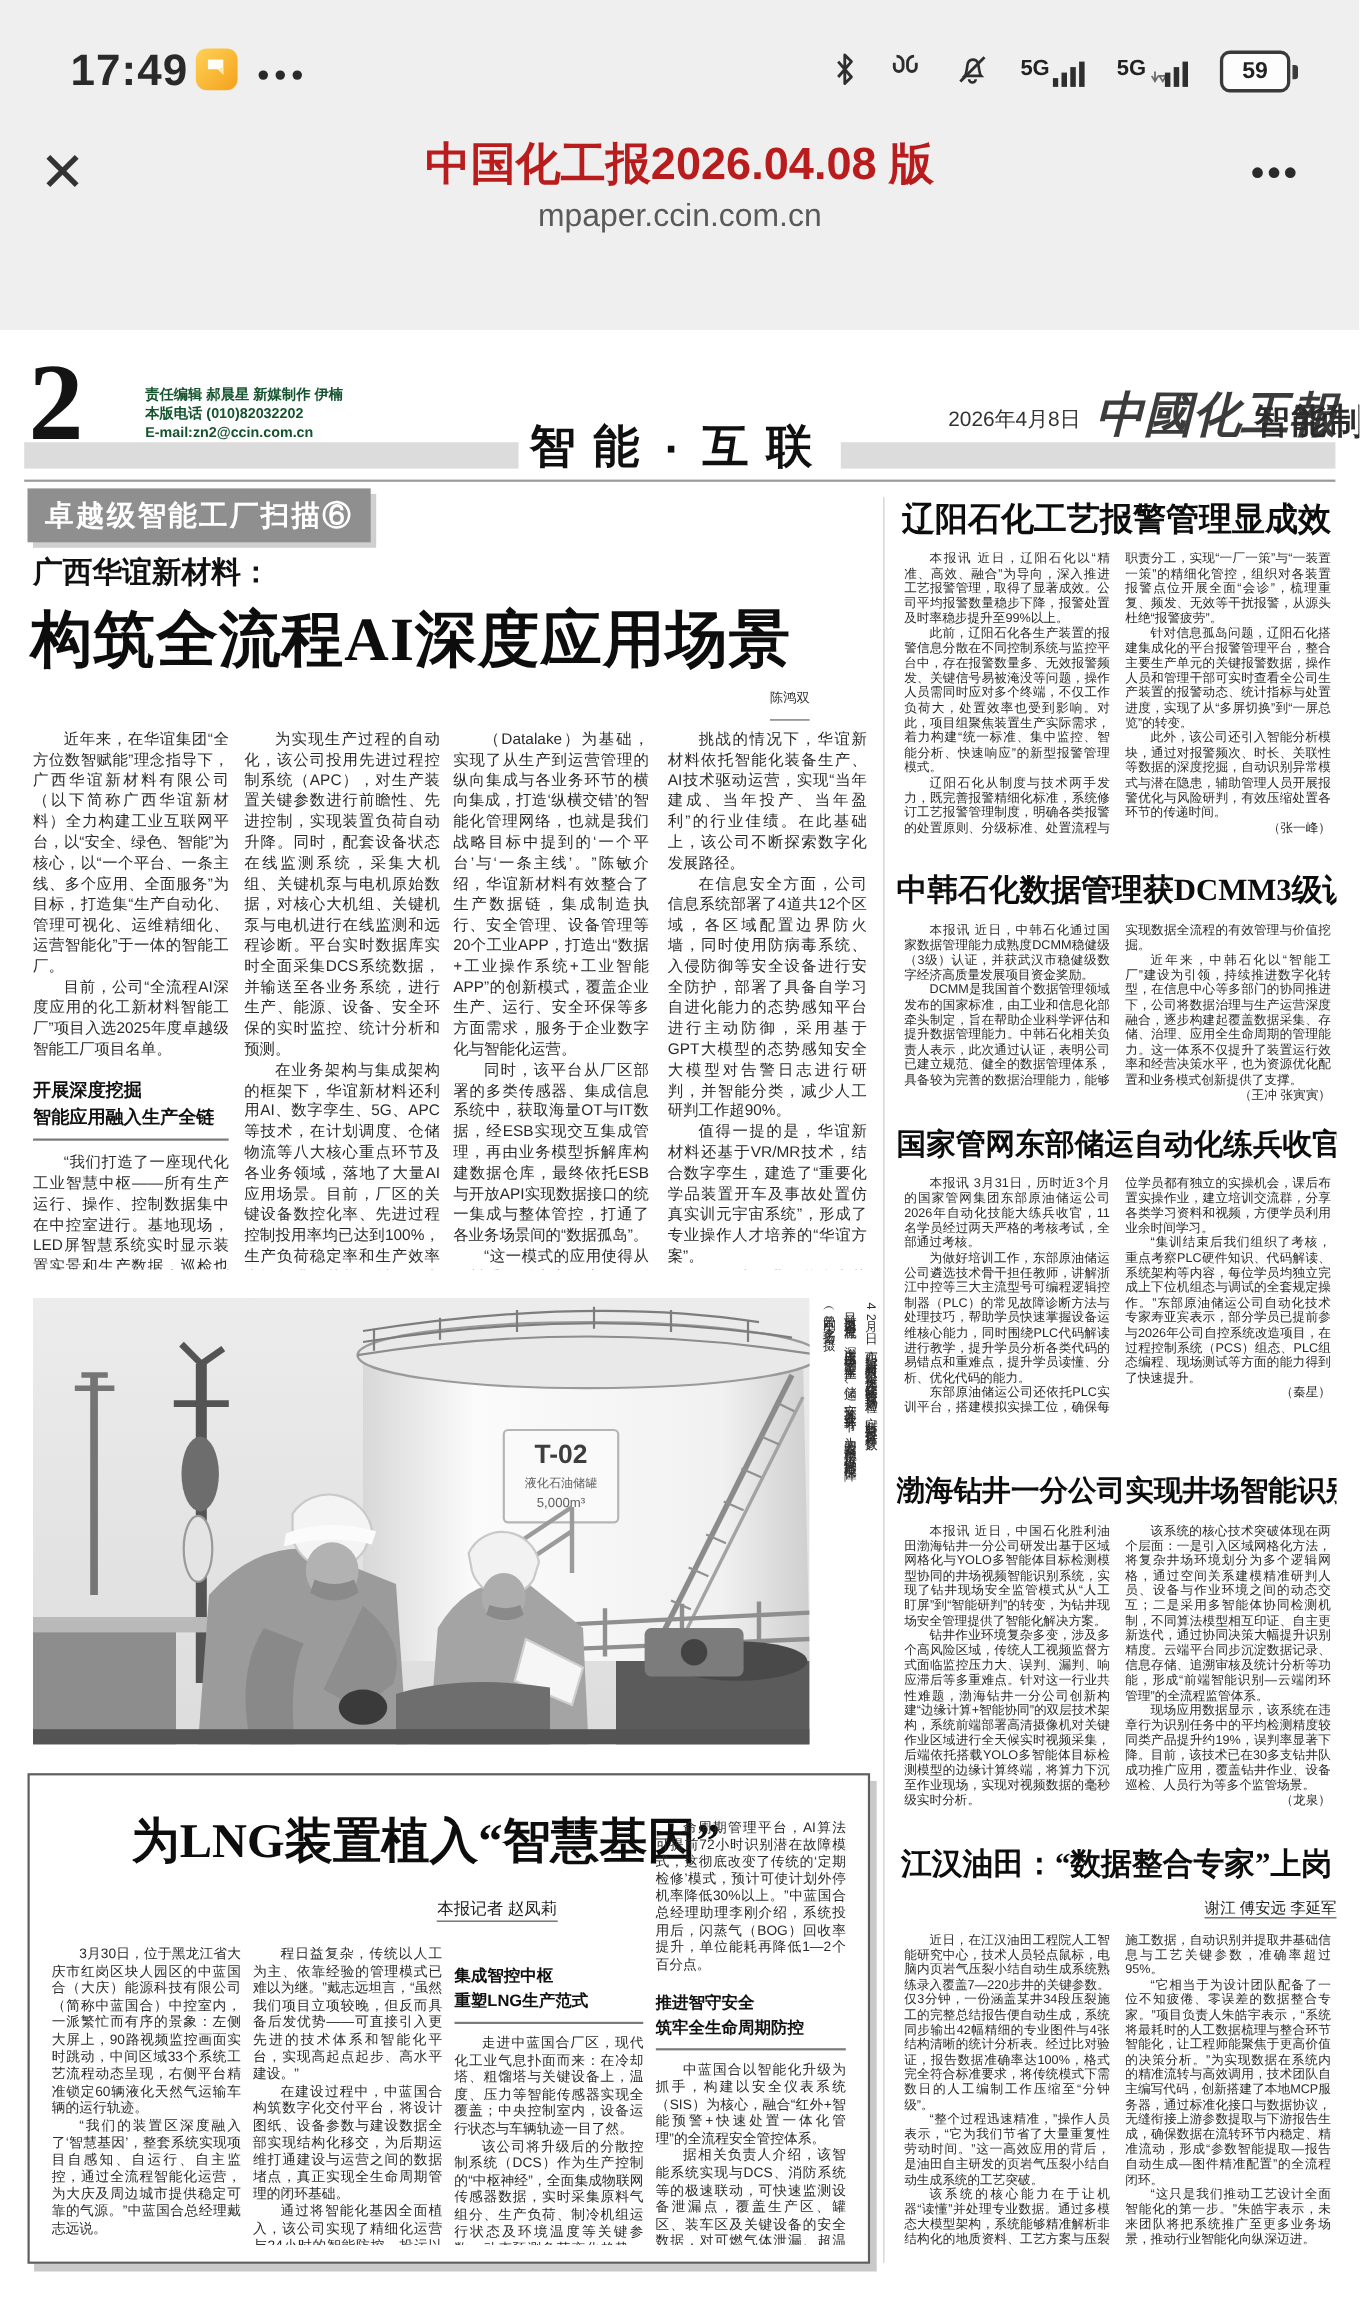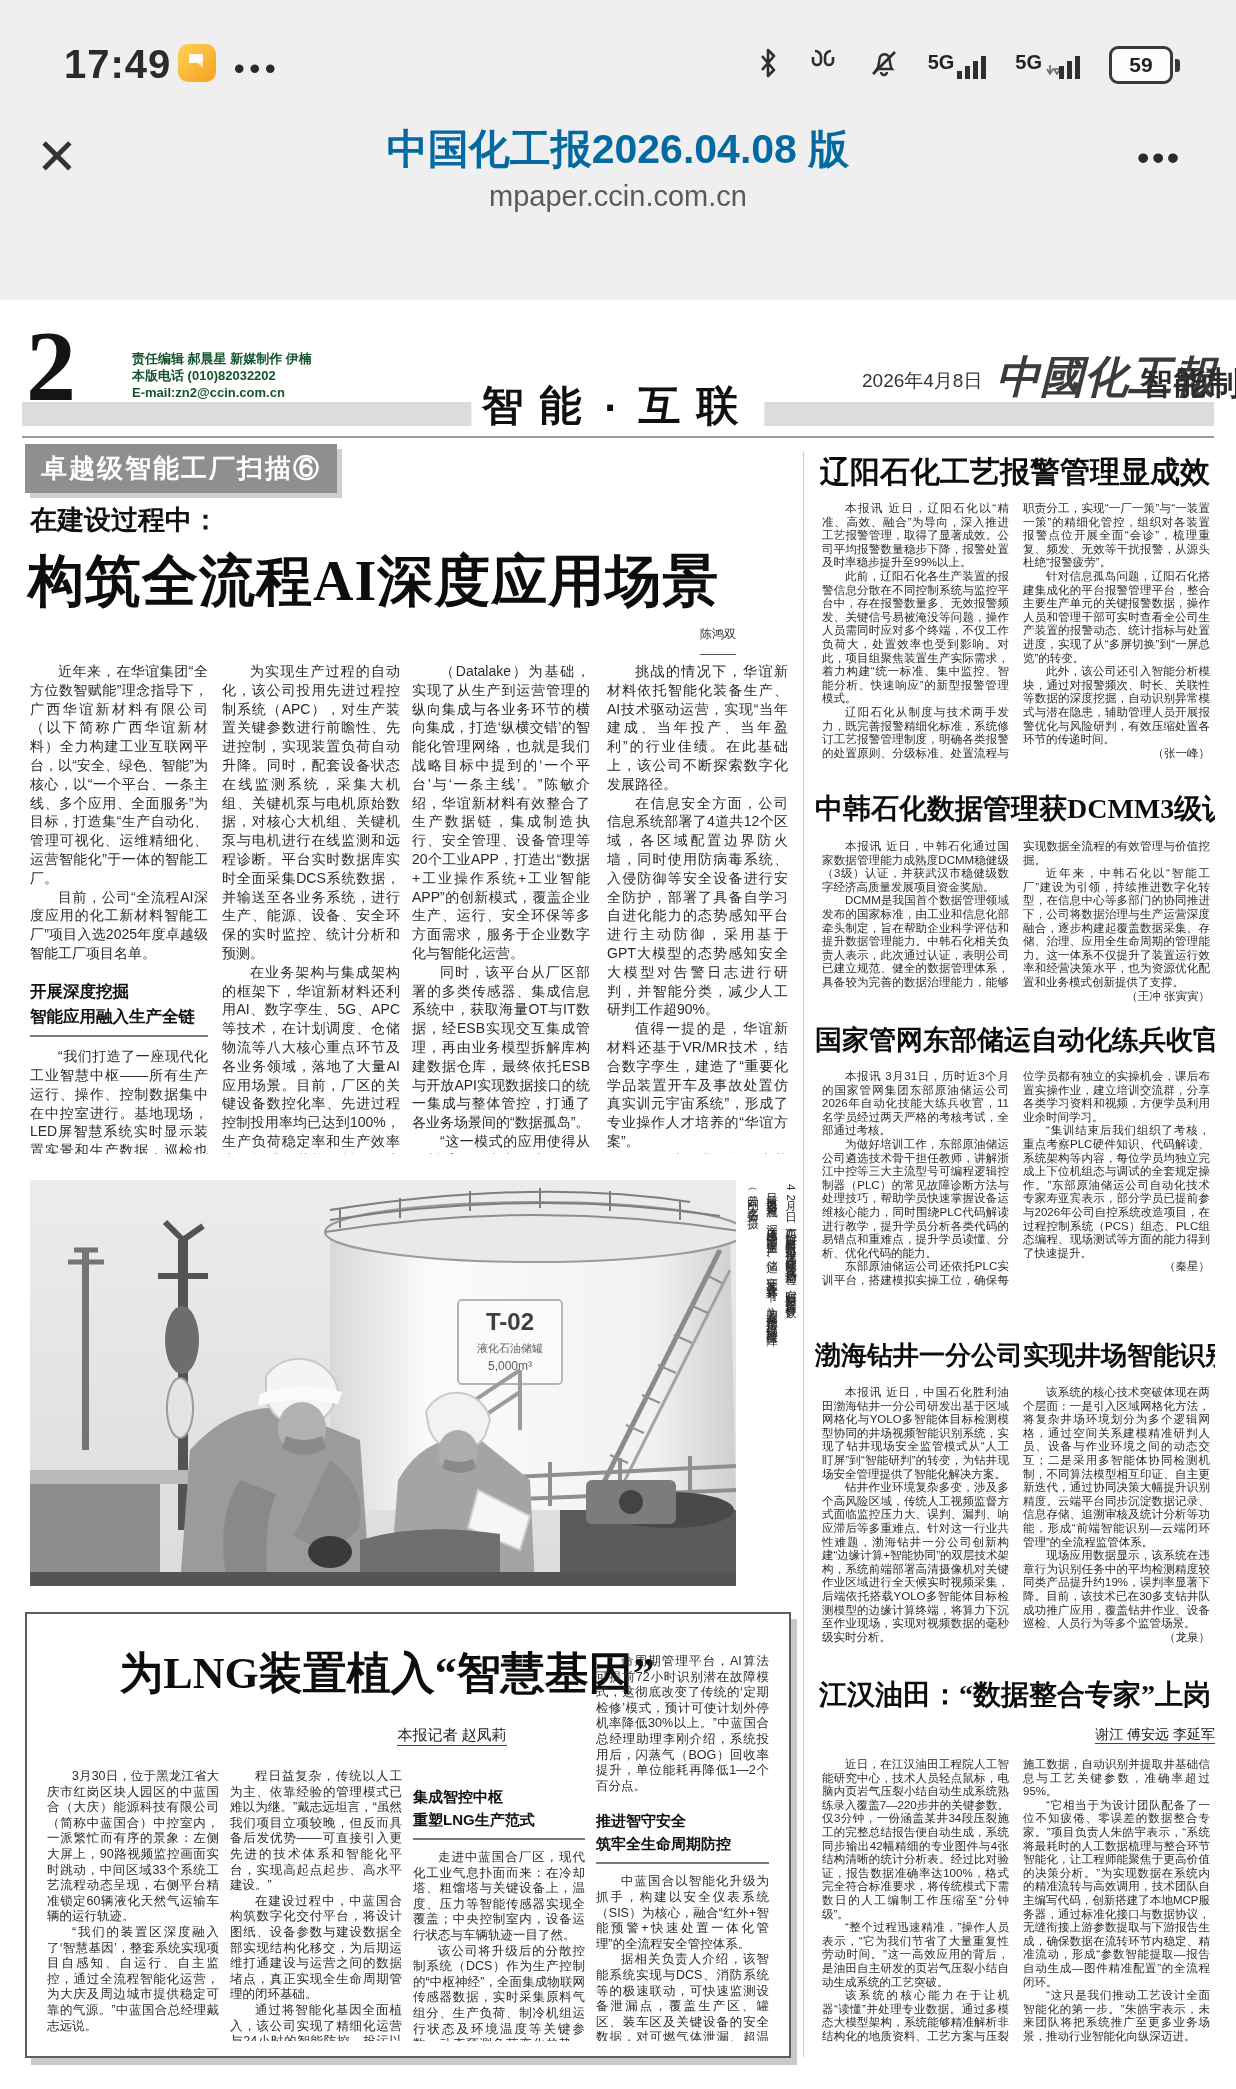--- a/index.html
+++ b/index.html
@@ -8,21 +8,21 @@
   .abs{position:absolute;}
   
   #chrome{left:0;top:0;width:1236px;height:300px;background:#efefef;}
   .time{font-size:40px;font-weight:600;color:#2a2a2a;letter-spacing:1px;}
   .dots{font-size:30px;font-weight:700;color:#2a2a2a;letter-spacing:5px;}
   .appicon{width:38px;height:38px;border-radius:10px;background:linear-gradient(135deg,#ffd257,#f4a11c);}
   .sticon{display:flex;align-items:center;gap:13px;}
   .batt{width:58px;height:32px;border:3px solid #3a3a3a;border-radius:9px;display:flex;align-items:center;justify-content:center;font-size:21px;font-weight:600;color:#222;background:#fdfdfd;}
   .battnub{width:5px;height:13px;background:#3a3a3a;border-radius:0 3px 3px 0;margin-left:2px;}
   .closex{font-size:50px;font-weight:300;color:#333;line-height:1;}
-  .vtitle{font-size:41px;font-weight:600;color:#0369a1;text-align:center;width:100%;}
+  .vtitle{font-size:41px;font-weight:600;color:#b91c1c;text-align:center;width:100%;}
   .vurl{font-size:29px;color:#5a5a5a;text-align:center;width:100%;}
   .fivég{font-size:20px;font-weight:700;color:#222;}
   #pageno{font-family:"Liberation Serif",serif;font-size:100px;font-weight:700;color:#141414;line-height:1;}
   .mhinfo{font-size:13px;line-height:17px;color:#14532d;font-weight:700;}
   .grayband{height:24px;background:#dcdcdc;}
   .sectiontitle{font-size:42px;font-weight:700;color:#101010;letter-spacing:16px;background:#fff;padding:0 10px;white-space:nowrap;}
   .mdate{font-size:19px;color:#333;}
   .calligraphy{font-family:"Liberation Serif",serif;font-size:44px;font-weight:700;font-style:italic;color:#3c3c3c;white-space:nowrap;}
   .edition{font-size:32px;font-weight:800;color:#2b2b2b;white-space:nowrap;letter-spacing:2px;}
   .thinrule{height:2px;background:#9a9a9a;}
@@ -125,21 +125,21 @@
   <div class="abs grayband" style="left:22px;top:402px;width:1192px;"></div>
   <div class="abs sectiontitle" style="left:618px;top:378px;transform:translateX(-50%);font-family:Liberation Mono, monospace;">智能·互联</div>
   <div class="abs mdate" style="left:862px;top:368px;">2026年4月8日</div>
   <div class="abs calligraphy" style="left:996px;top:348px;">中國化工報</div>
   <div class="abs edition" style="left:1140px;top:362px;">智能制造</div>
   <div class="abs thinrule" style="left:22px;top:436px;width:1192px;"></div>
 
   <div class="abs vdivider" style="left:803px;top:452px;height:1605px;"></div>
 
   <div class="abs badge" style="left:25px;top:444px;">卓越级智能工厂扫描⑥</div>
-  <div class="abs kicker" style="left:30px;top:502px;">在建设过程中：</div>
+  <div class="abs kicker" style="left:30px;top:502px;">广西华谊新材料：</div>
   <div class="abs mainhead" style="left:28px;top:544px;">构筑全流程AI深度应用场景</div>
   <div class="abs bylinesm" style="left:700px;top:626px;">陈鸿双</div>
 
   <div class="abs art lead-col" style="left:30px;top:662px;width:178px;height:492px;">
     <div>
         <p>近年来，在华谊集团“全方位数智赋能”理念指导下，广西华谊新材料有限公司（以下简称广西华谊新材料）全力构建工业互联网平台，以“安全、绿色、智能”为核心，以“一个平台、一条主线、多个应用、全面服务”为目标，打造集“生产自动化、管理可视化、运维精细化、运营智能化”于一体的智能工厂。</p>
         <p>目前，公司“全流程AI深度应用的化工新材料智能工厂”项目入选2025年度卓越级智能工厂项目名单。</p>
       </div>
     <div class="subhead">
         <div>

